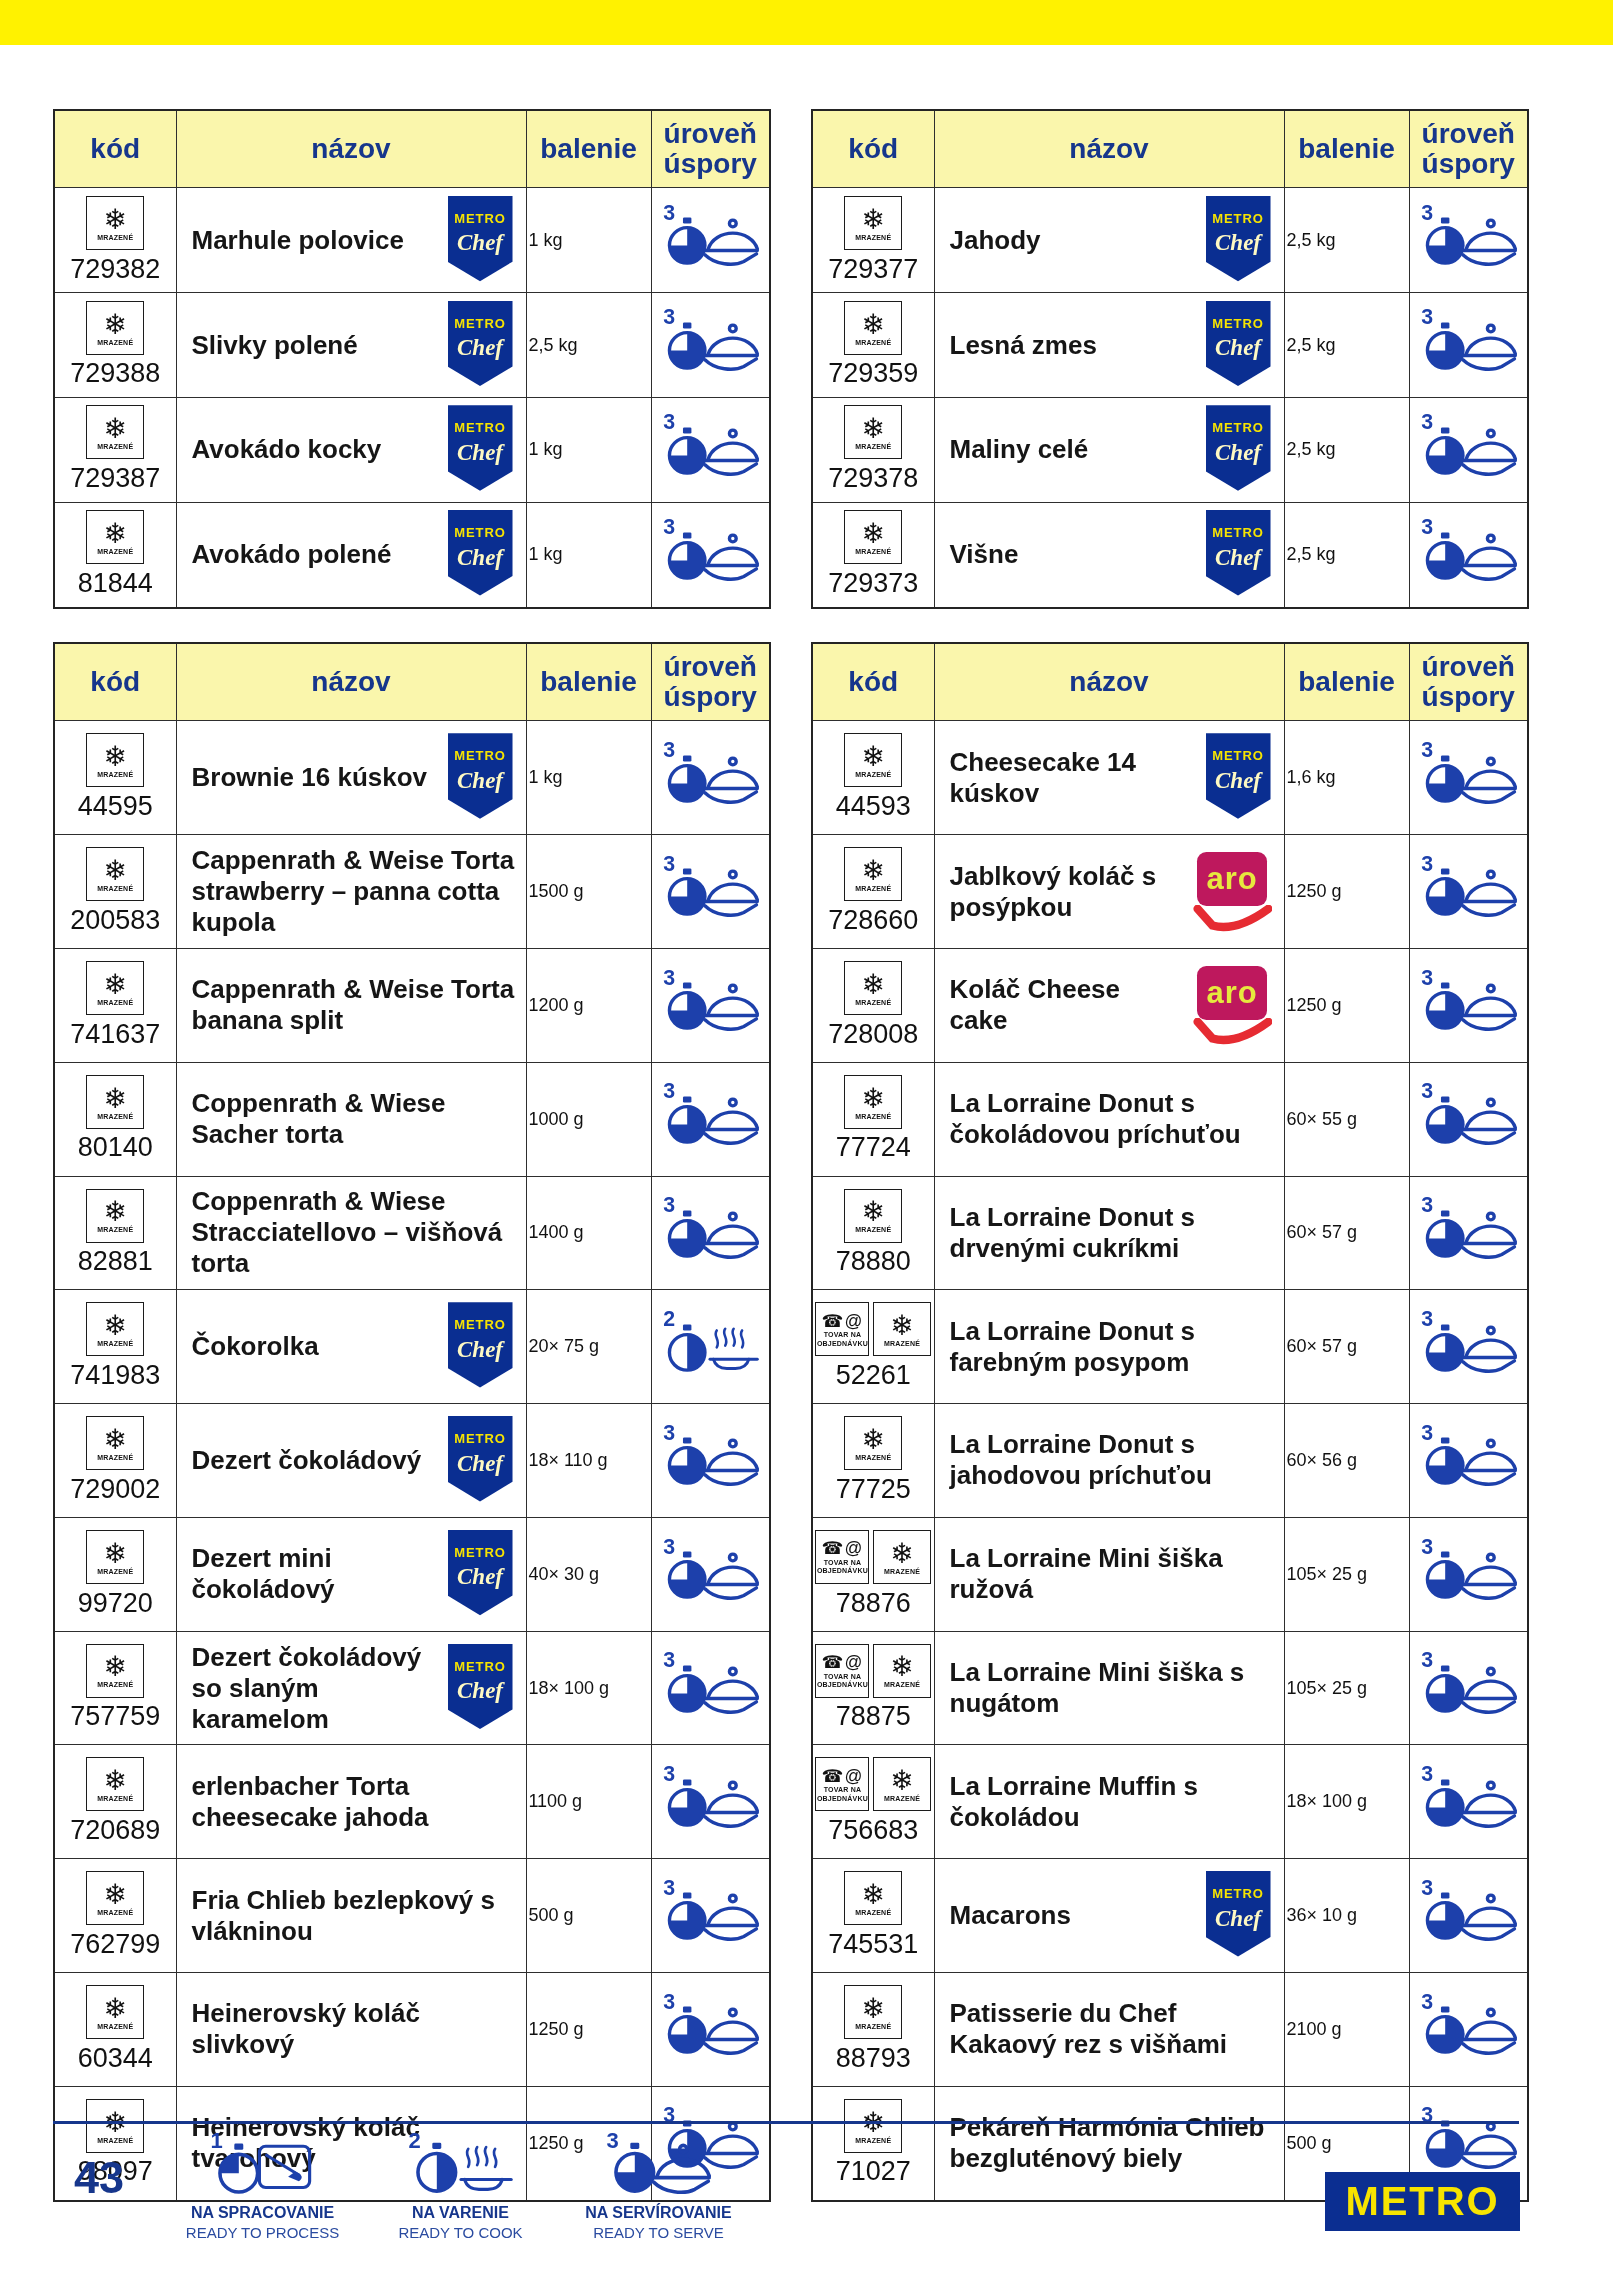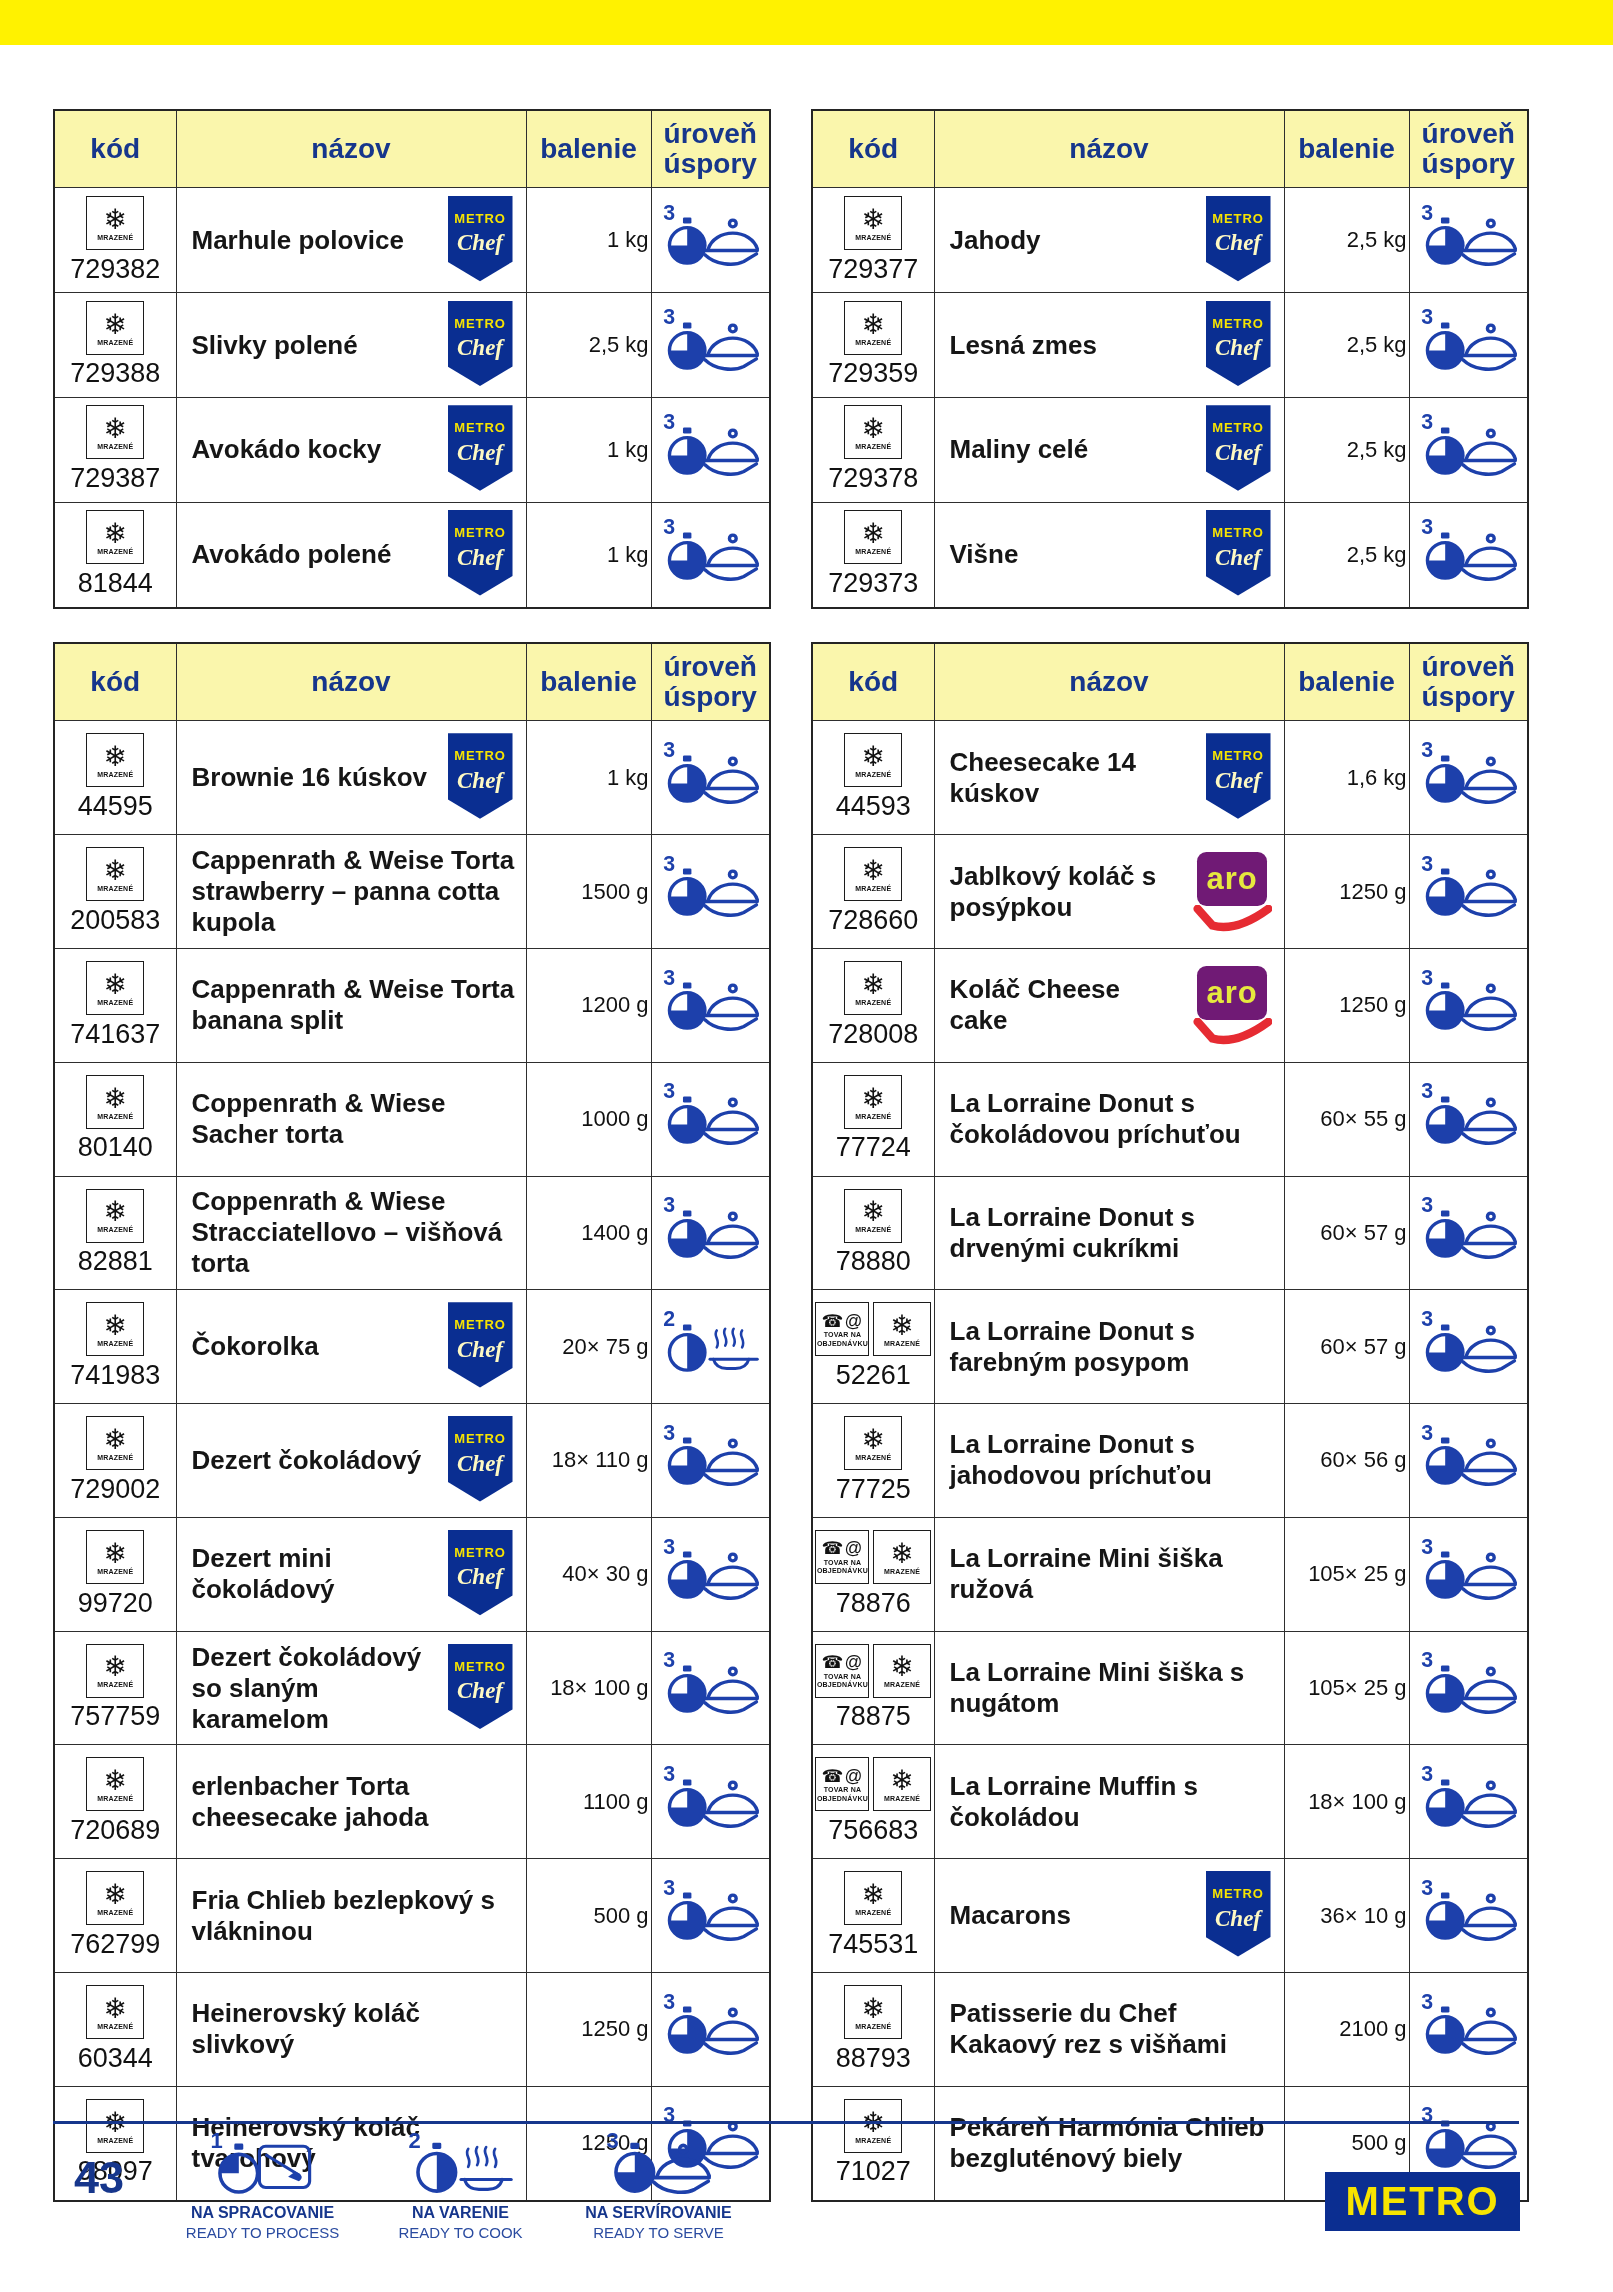--- a/index.html
+++ b/index.html
@@ -34,26 +34,26 @@
   .nazov-text{flex:1;font-size:26px;line-height:31px;color:#161616;font-weight:bold;}
 
   .chef-badge{display:flex;flex-direction:column;align-items:center;width:65px;height:89px;flex:none;
               background:#0a2e91;clip-path:polygon(0 0,100% 0,100% 74%,50% 96%,0 74%);
               padding-top:15px;box-sizing:border-box;margin-right:5.6px;}
   .chef-top{color:#f7e400;font-weight:bold;font-size:13px;letter-spacing:0.9px;}
   .chef-script{color:#fef9c3;font-family:"Liberation Serif",serif;font-style:italic;font-weight:bold;
                font-size:23px;margin-top:4.6px;}
 
   .aro-badge{position:relative;width:80px;height:82px;flex:none;margin-right:3.7px;}
-  .aro-box{position:absolute;left:4.6px;top:1.9px;width:70px;height:54px;background:#701a75;border-radius:9.3px;
+  .aro-box{position:absolute;left:4.6px;top:1.9px;width:70px;height:54px;background:#be185d;border-radius:9.3px;
            display:flex;align-items:center;justify-content:center;}
   .aro-text{color:#e6e83e;font-weight:bold;font-size:31px;letter-spacing:0.9px;}
   .aro-swoosh{position:absolute;left:0;bottom:0;}
 
-  .c-balenie{text-align:right;font-size:22px;color:#111;padding:3.7px 1.9px;}
+  .c-balenie{text-align:left;font-size:18px;color:#111;padding:3.7px 1.9px;}
 
   .c-uroven{text-align:center;padding:1.9px;}
   .uroven-wrap{position:relative;display:inline-block;width:98px;height:69px;}
   .level-num{position:absolute;left:1.9px;top:-3.7px;color:#1d40ab;font-weight:bold;font-size:21.3px;}
   .sv-icon{position:absolute;left:0;top:1.9px;}
 
   .banner{position:absolute;left:53px;top:575px;width:1466px;height:54px;background:#0a2fa3;
           display:flex;align-items:center;justify-content:center;}
   .banner-text{color:#ffffff;font-size:39px;font-weight:bold;letter-spacing:0.5px;}
 

